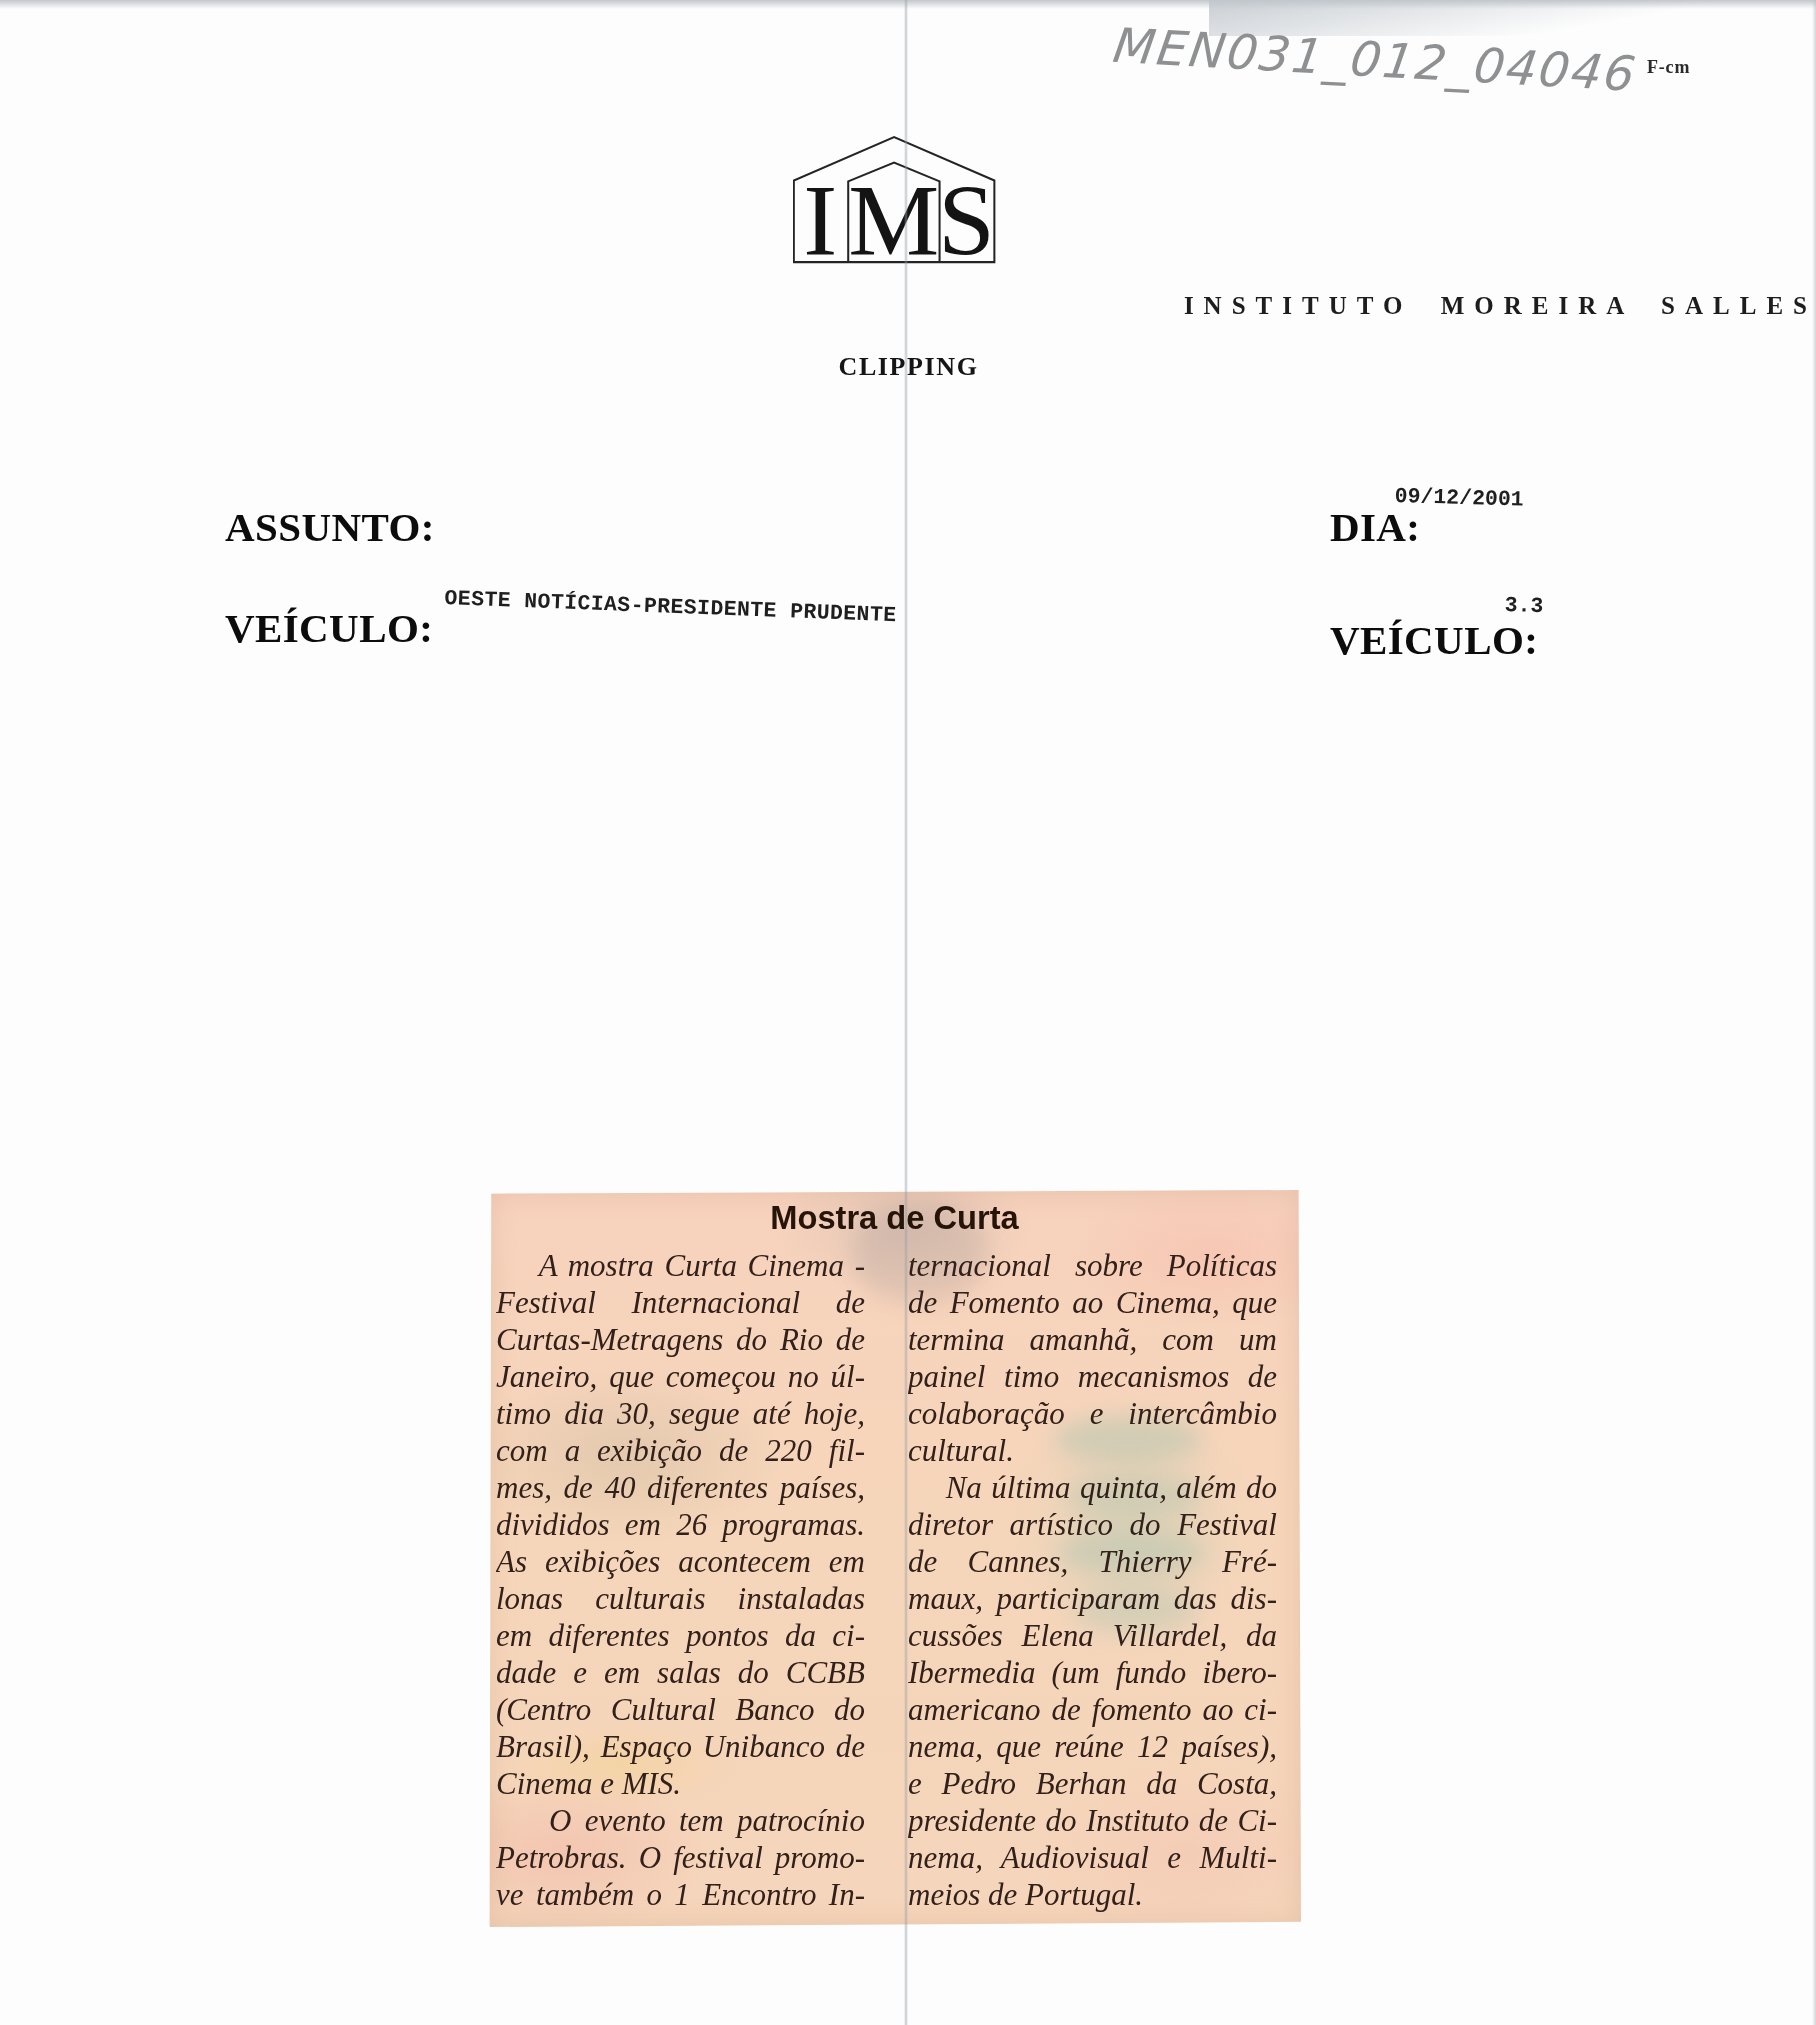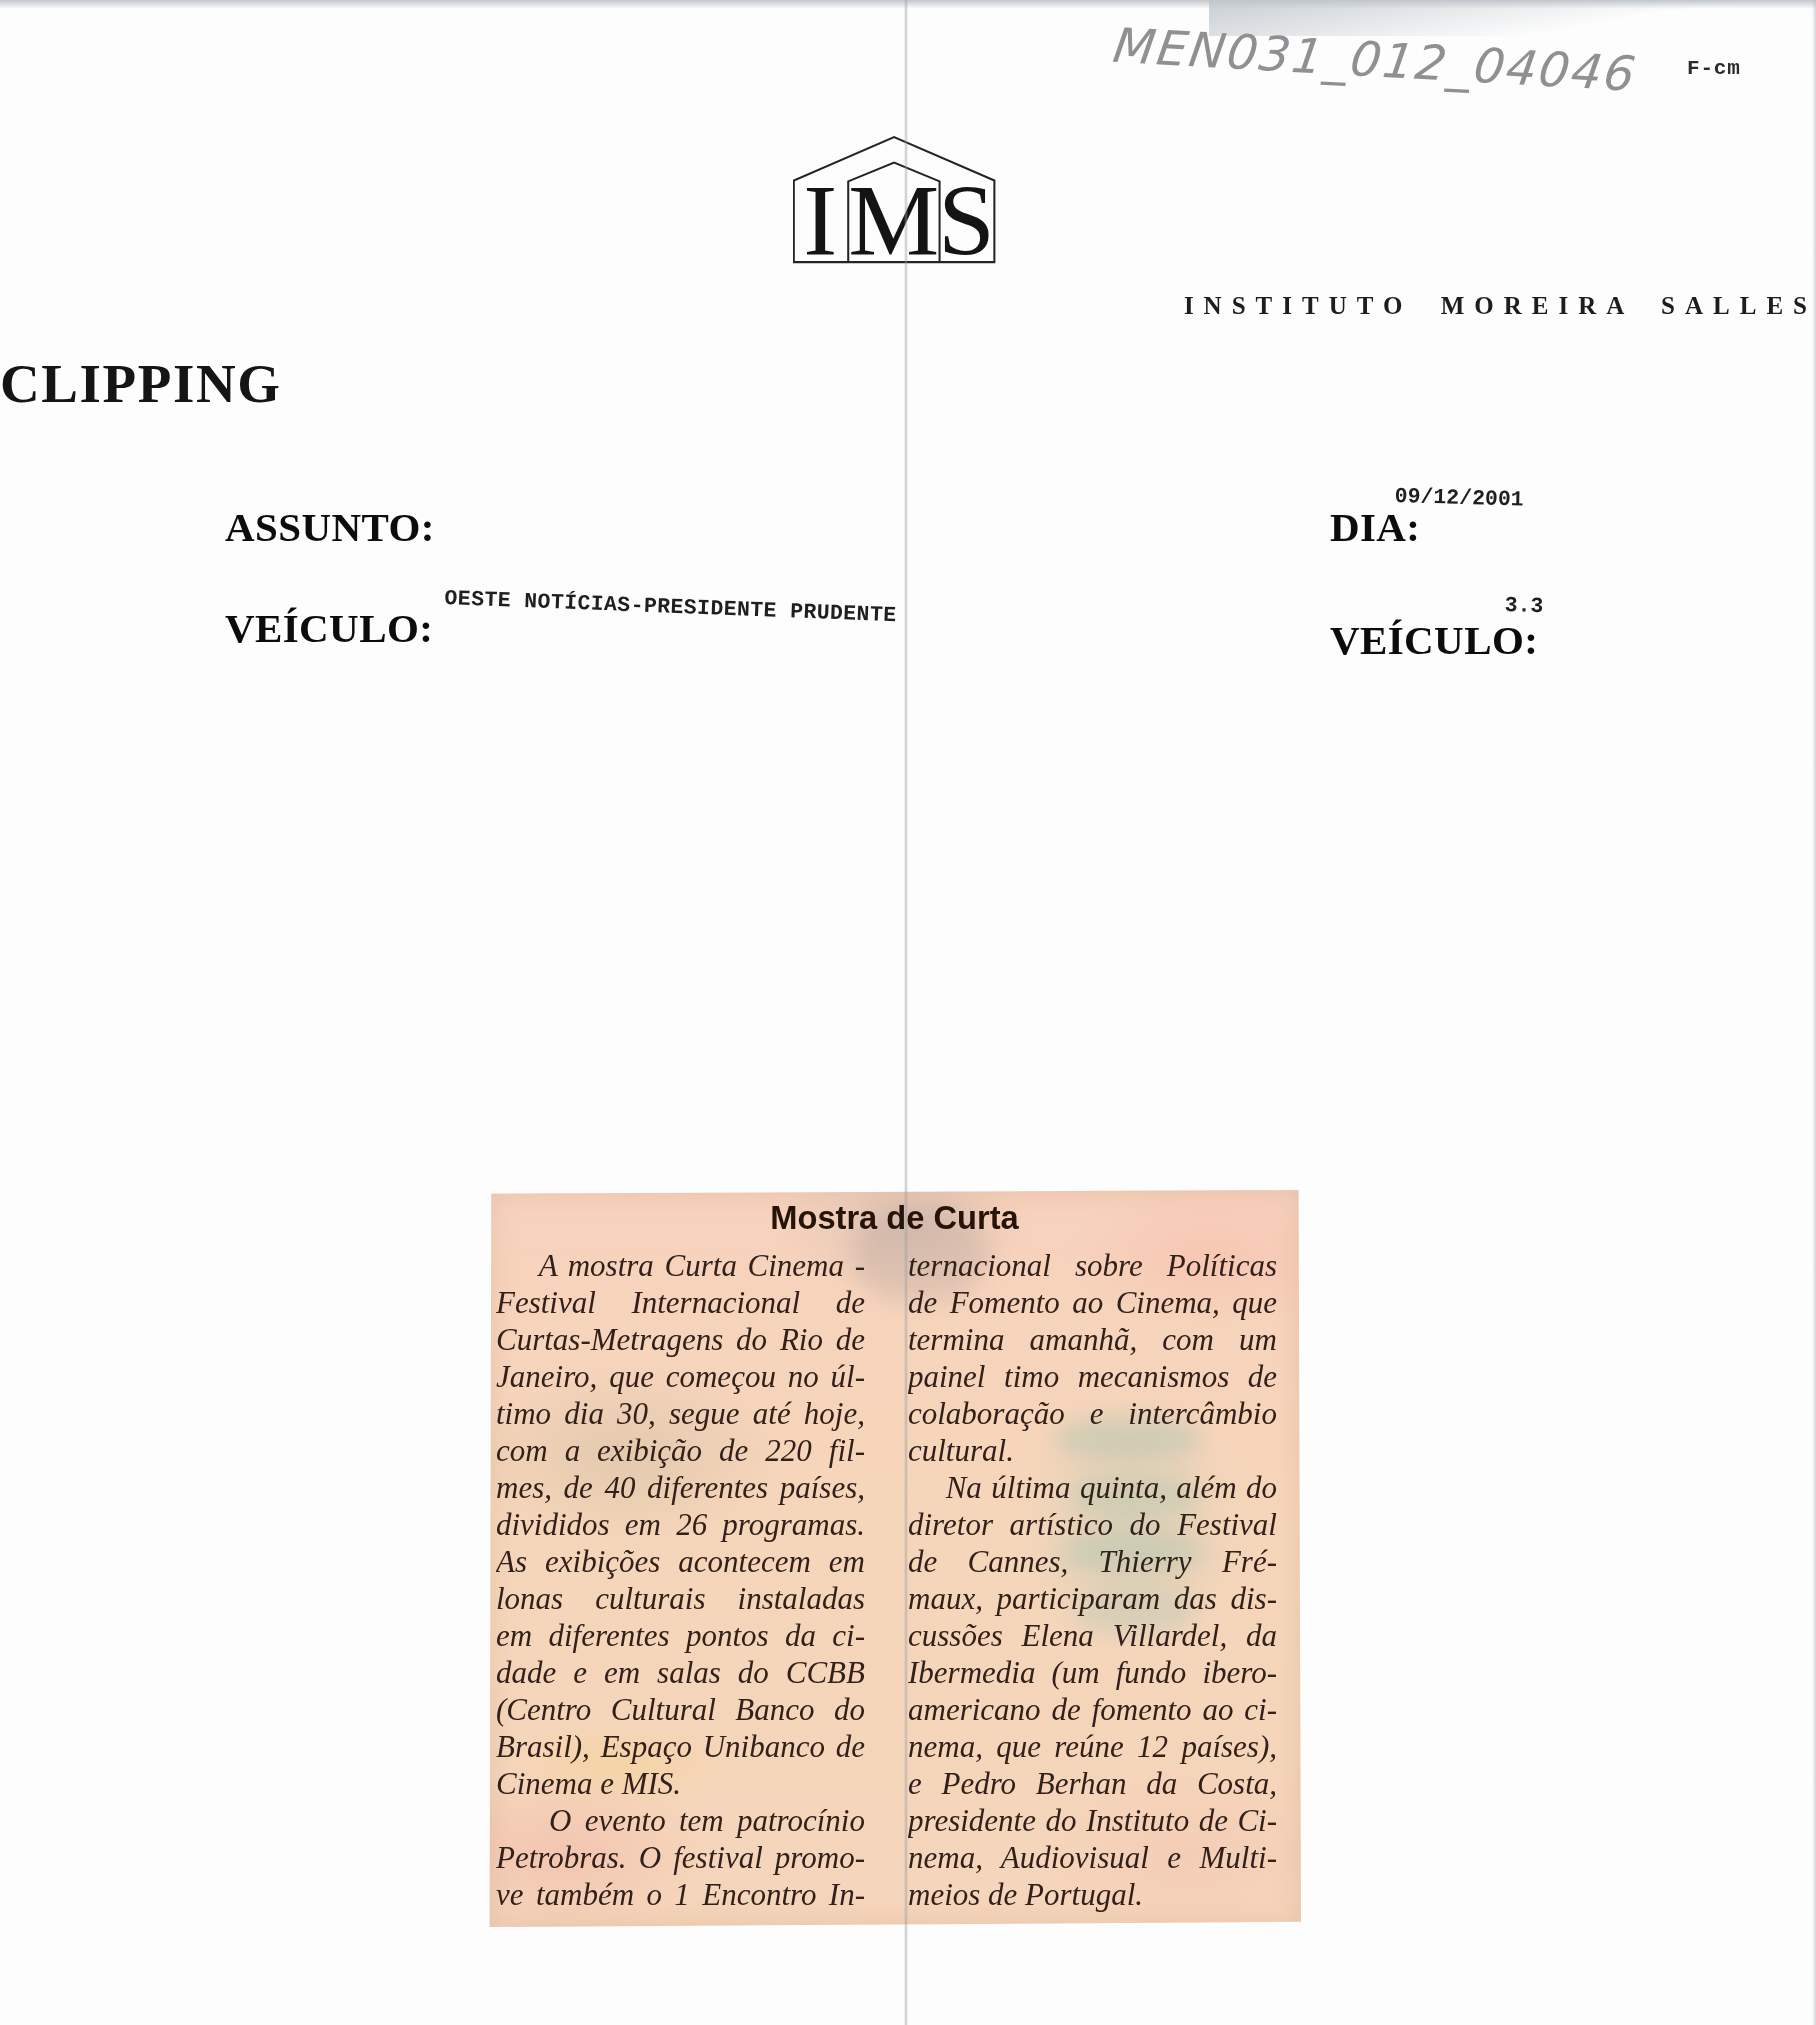--- a/index.html
+++ b/index.html
@@ -16,31 +16,31 @@
   .right-shade { position:absolute; top:0; bottom:0; right:0; width:4.9px;
     background:linear-gradient(to left, rgba(185,191,197,0.8), rgba(255,255,255,0)); }
   .fold-line { position:absolute; top:0; bottom:0; left:904px; width:4px;
     background:linear-gradient(to right, rgba(148,156,164,0), rgba(148,156,164,0.55) 50%, rgba(148,156,164,0)); }
 
   
   .handwriting { position:absolute; left:1118px; top:17px;
     font-family:"DejaVu Sans", sans-serif; font-style:italic;
     font-size:48px; letter-spacing:2px; color:#8e9092;
     transform:rotate(3.2deg) skewX(-5deg); transform-origin:left top; white-space:nowrap; }
-  .archive-mark { position:absolute; left:1687px; top:57px;
-    font-family:Liberation Mono, monospace; font-size:21px; font-weight:700;
+  .archive-mark { position:absolute; left:1647px; top:57px;
+    font-family:Liberation Serif, serif; font-size:18px; font-weight:700;
     letter-spacing:0.8px; color:#2b2b2b; }
 
   
   .logo-wrap { position:absolute; left:793px; top:135px; width:203px; height:130px; }
   .institute { position:absolute; top:292px; left:0; width:100%; text-align:right;
     font-size:25px; font-weight:700; color:#1d1d1d;
     letter-spacing:10px; word-spacing:12px; }
-  .doc-type { position:absolute; top:352px; left:0; width:100%; 
-    font-size:55px; font-weight:700; letter-spacing:1.6px; color:#151515; }
+  .doc-type { position:absolute; top:352px; left:0; width:100%; text-align:center;
+    font-size:26px; font-weight:700; letter-spacing:1.6px; color:#151515; }
 
   
   .flabel { position:absolute; font-weight:700; font-size:41px; color:#0c0c0c; letter-spacing:0.4px; }
   .lbl-assunto { left:225px;  top:503px;text-align:right; }
   .lbl-veiculo { left:225px;  top:604px; }
   .lbl-dia     { left:1330px; top:503px; }
   .lbl-pagina  { left:1330px; top:616px; }
   .typed { position:absolute; font-family:"Liberation Mono", monospace; font-weight:700;
     color:#1f1f1f; white-space:nowrap; transform-origin:left top; }
   .val-veiculo { left:445px; top:586px; font-size:21.5px; letter-spacing:0.4px; transform:rotate(2.2deg); }

